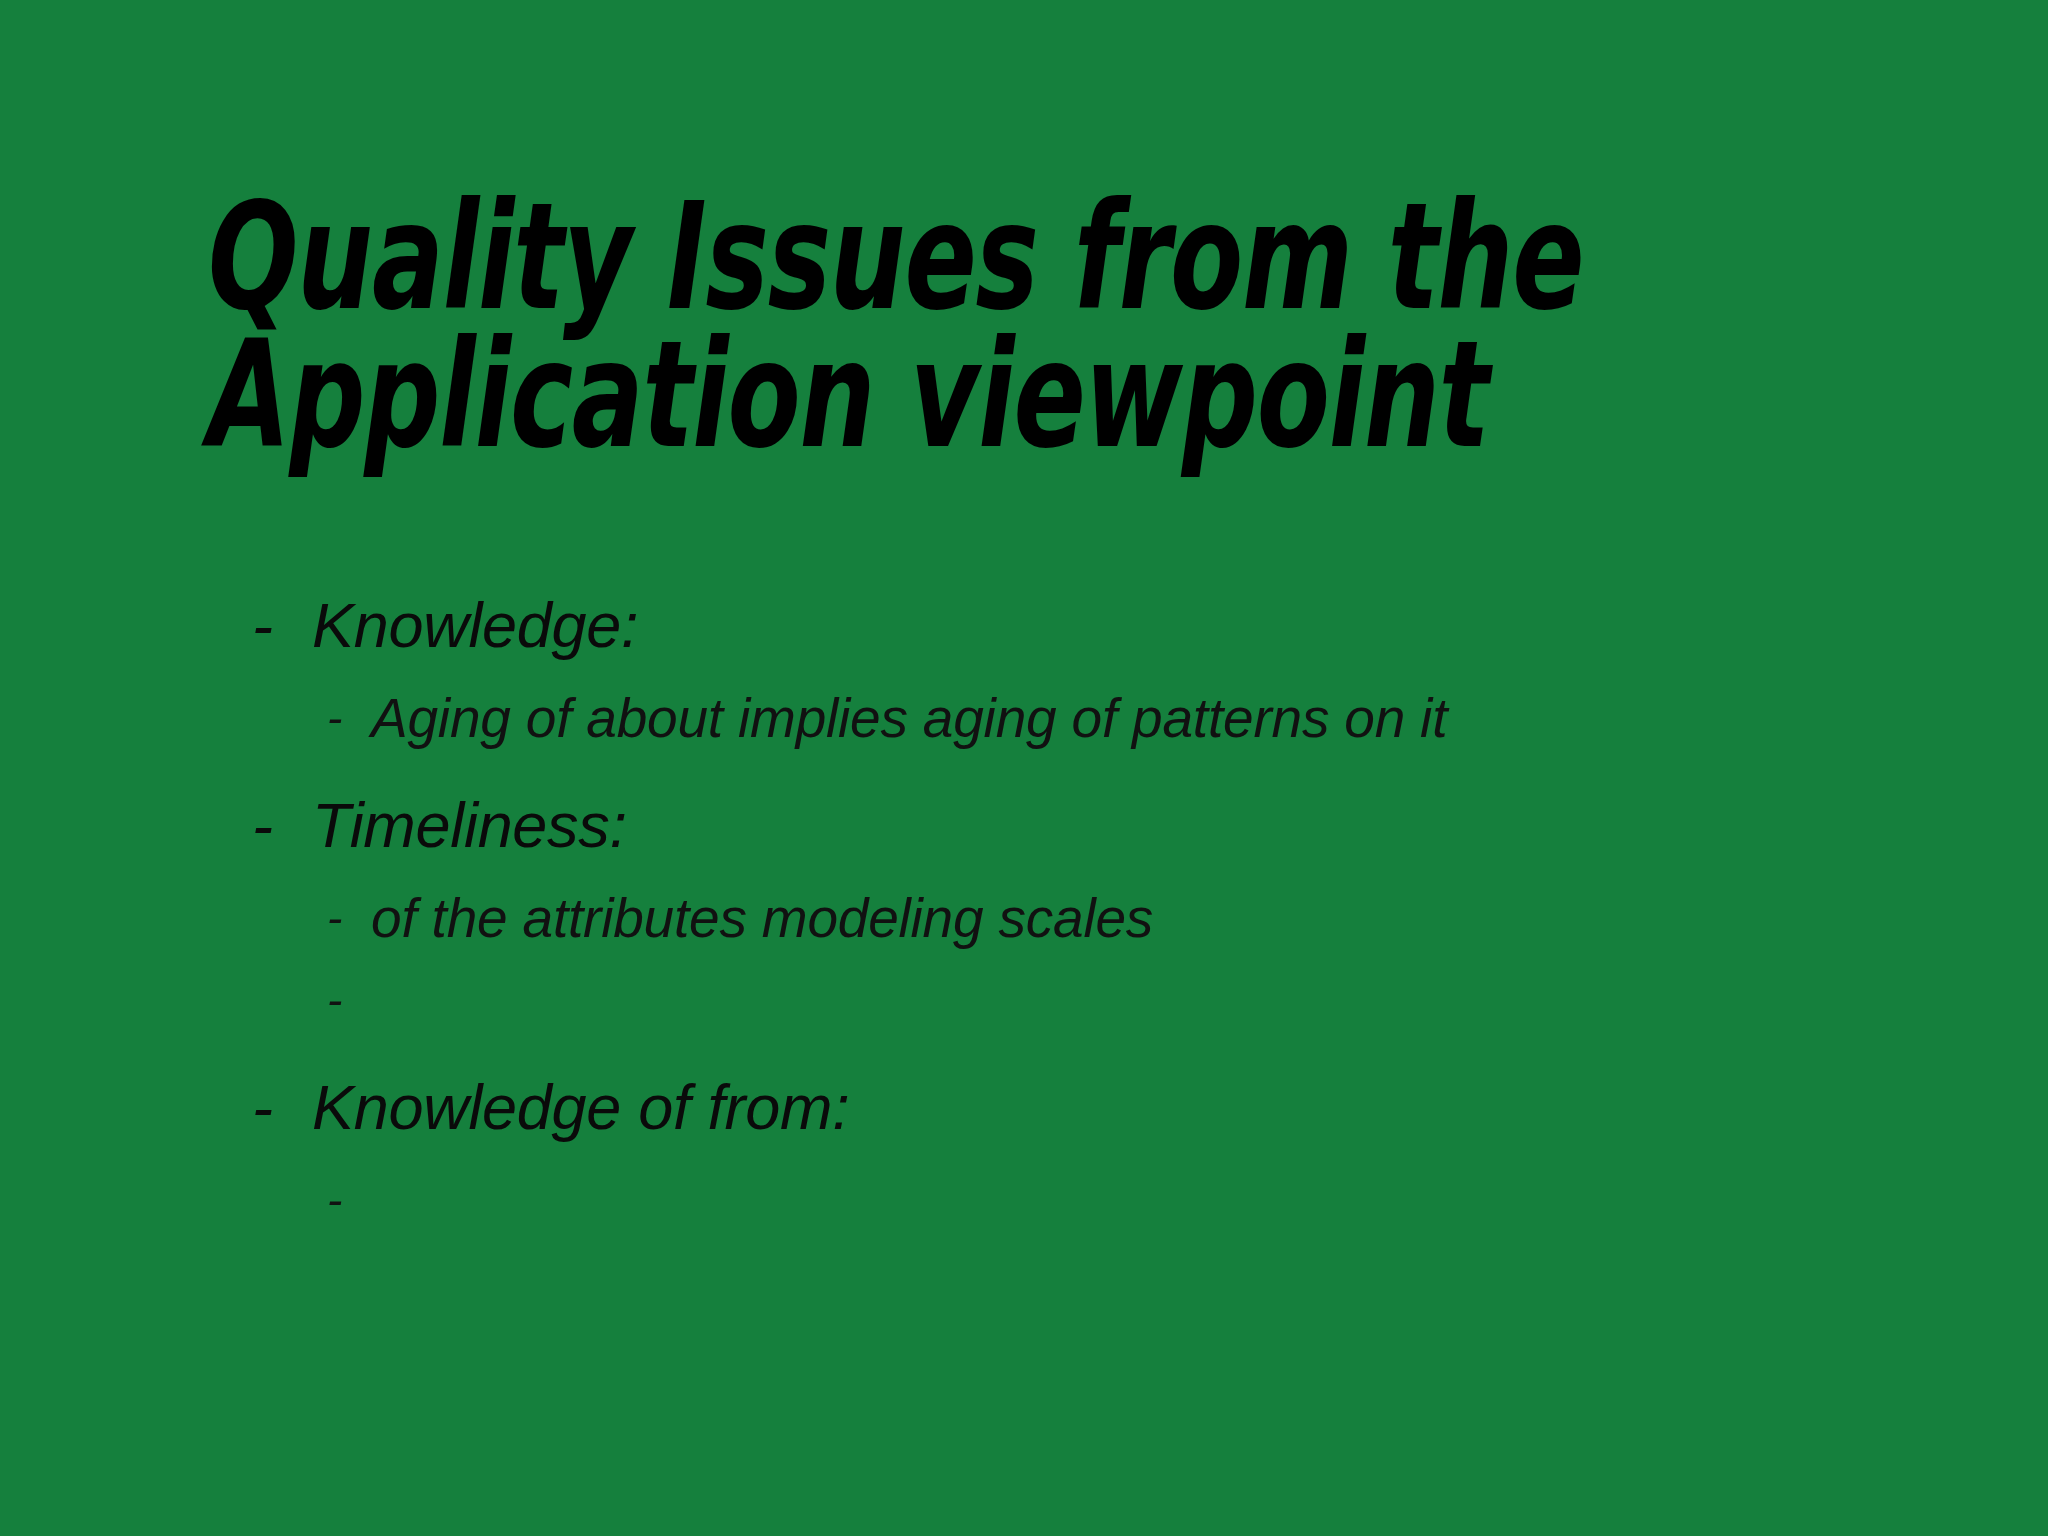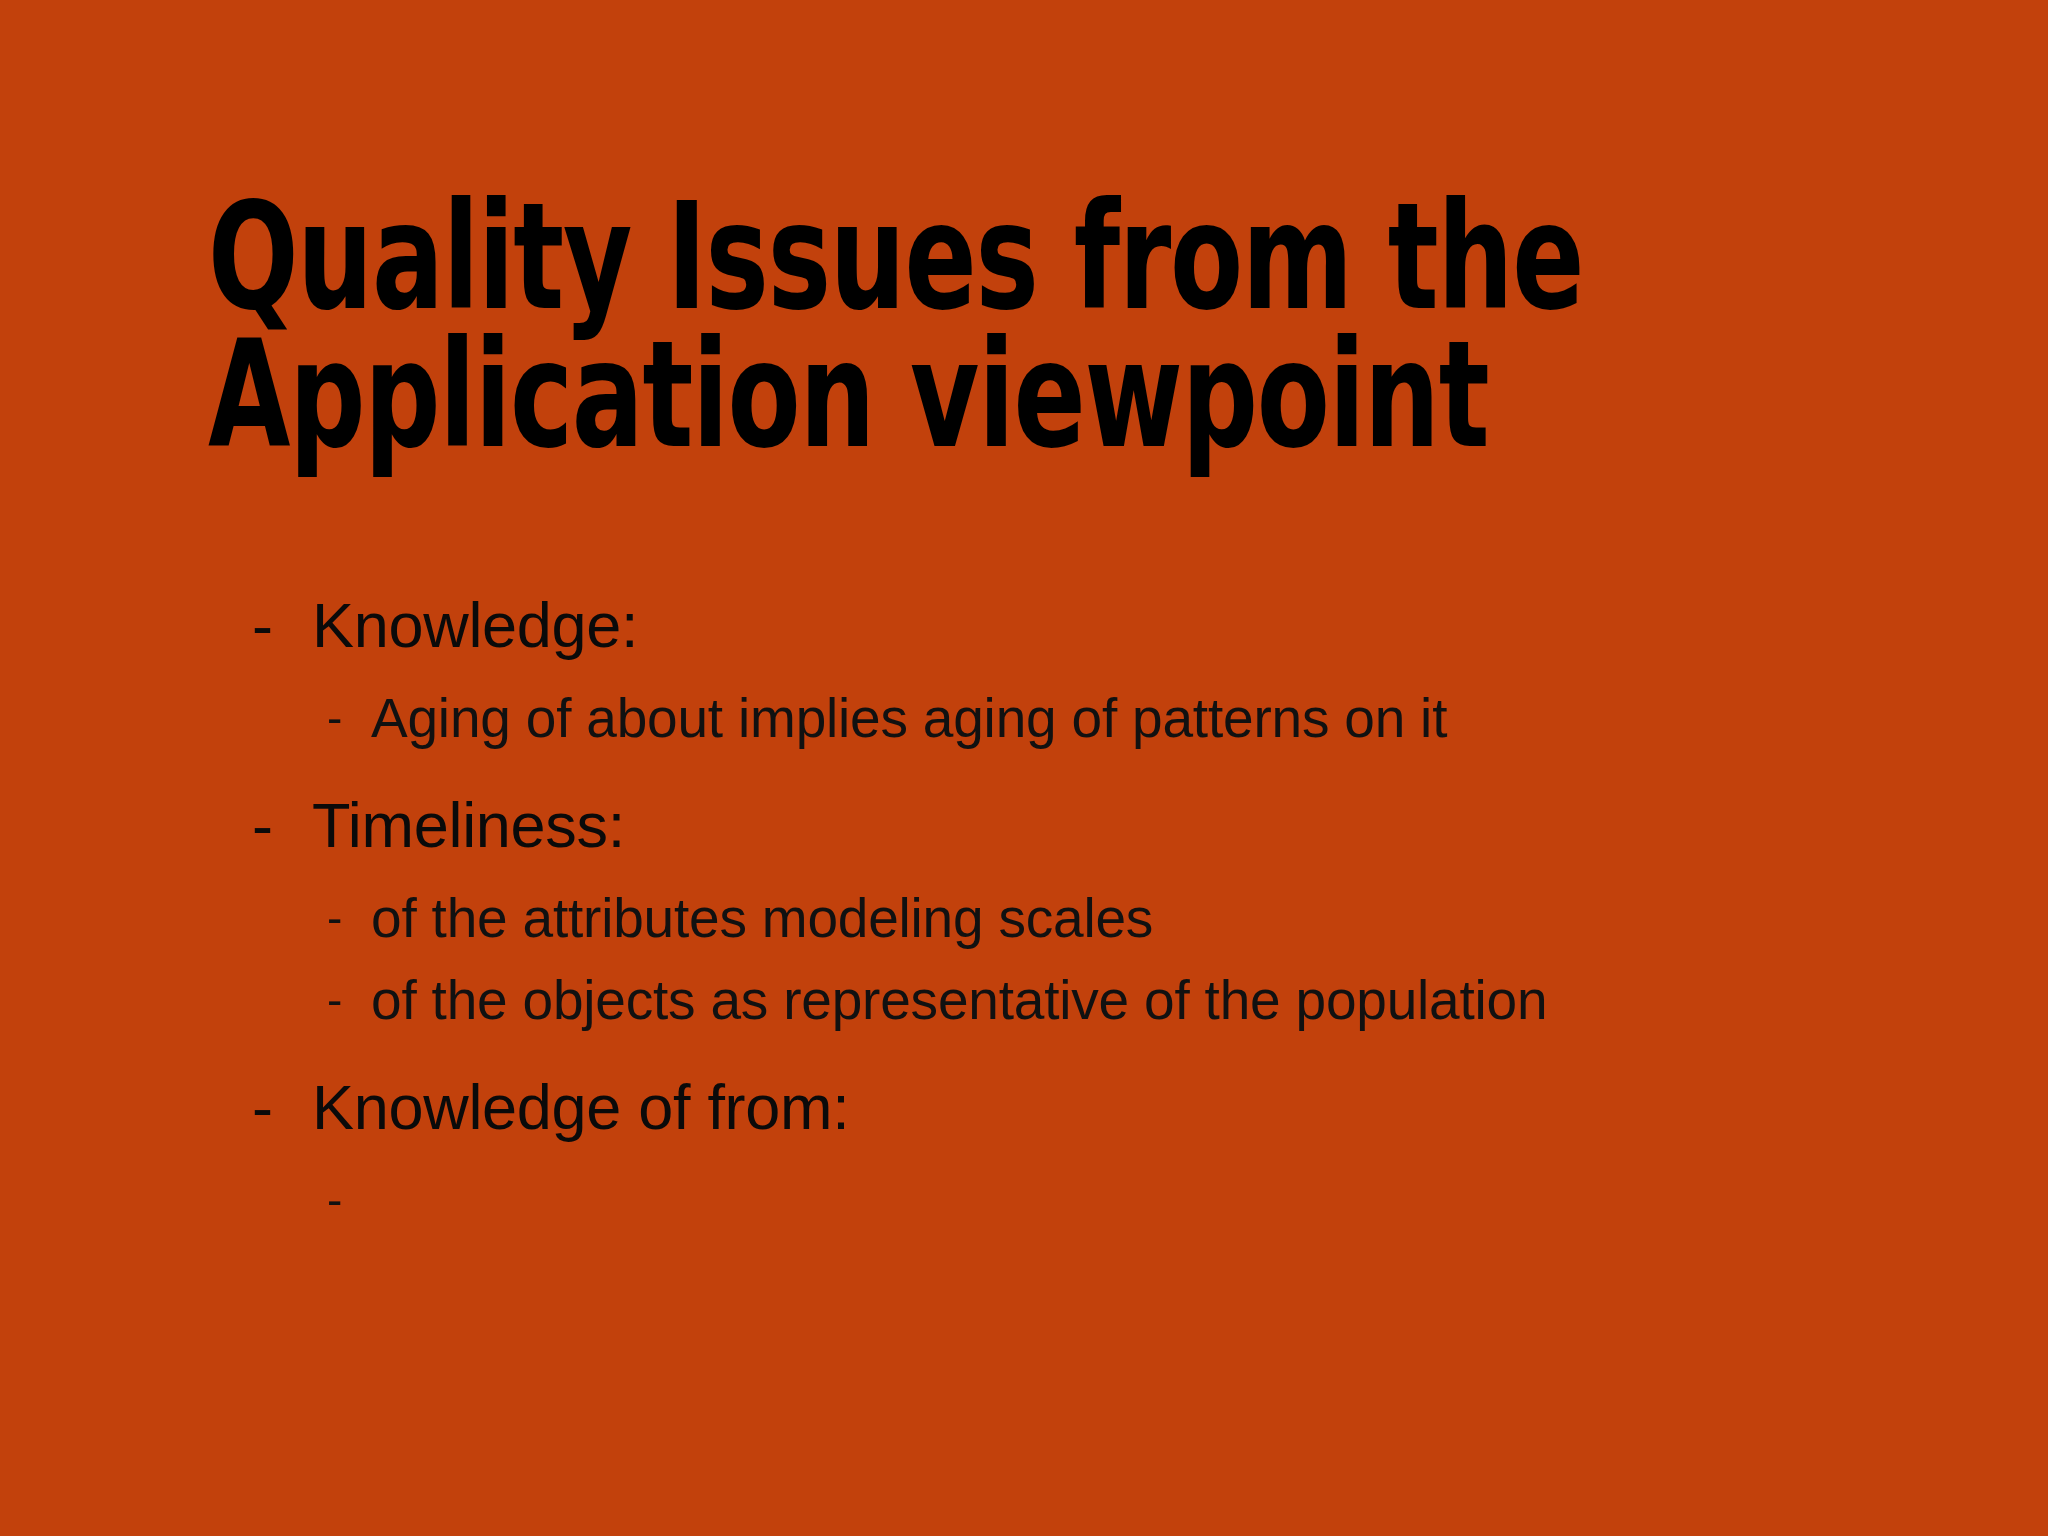--- a/index.html
+++ b/index.html
@@ -12,21 +12,22 @@
     background: #ffffff;
     font-family: "Liberation Sans", "DejaVu Sans", sans-serif;
     color: #0a0a0a;
     overflow: hidden;
   }
 
   .slide {
     position: relative;
     width: 2048px;
     height: 1536px;
-    background: #c2410c;
+    background: #15803d;
+    font-style: italic;
   }
 
   
   .title-block {
     position: absolute;
     left: 208px;
     top: 188px;
     width: 1640px;
   }
   .title-line {
@@ -136,21 +137,20 @@
         <span class="dash">-</span>
         <span class="txt">Timeliness:</span>
       </div>
       <div class="sub-list">
         <div class="bullet-l2">
           <span class="dash">-</span>
           <span class="txt">of the attributes modeling scales</span>
         </div>
         <div class="bullet-l2">
           <span class="dash">-</span>
-          <span class="txt">of the objects as representative of the population</span>
         </div>
       </div>
     </div>
 
     <div class="group">
       <div class="bullet-l1">
         <span class="dash">-</span>
         <span class="txt">Knowledge of from:</span>
       </div>
       <div class="sub-list">

